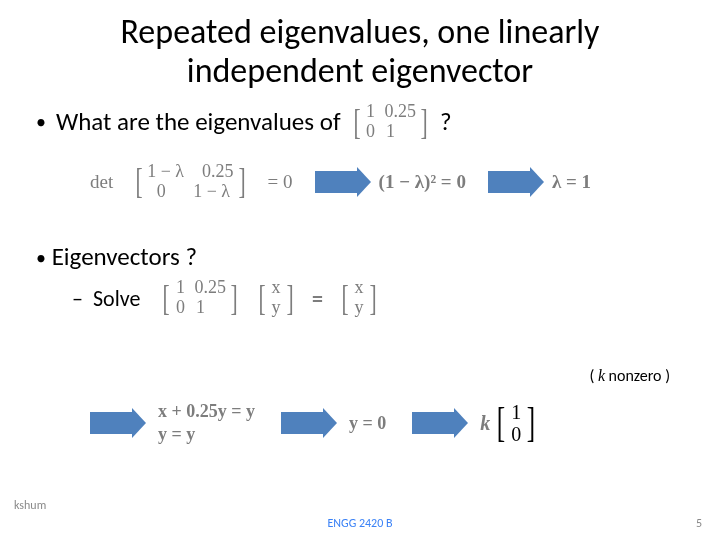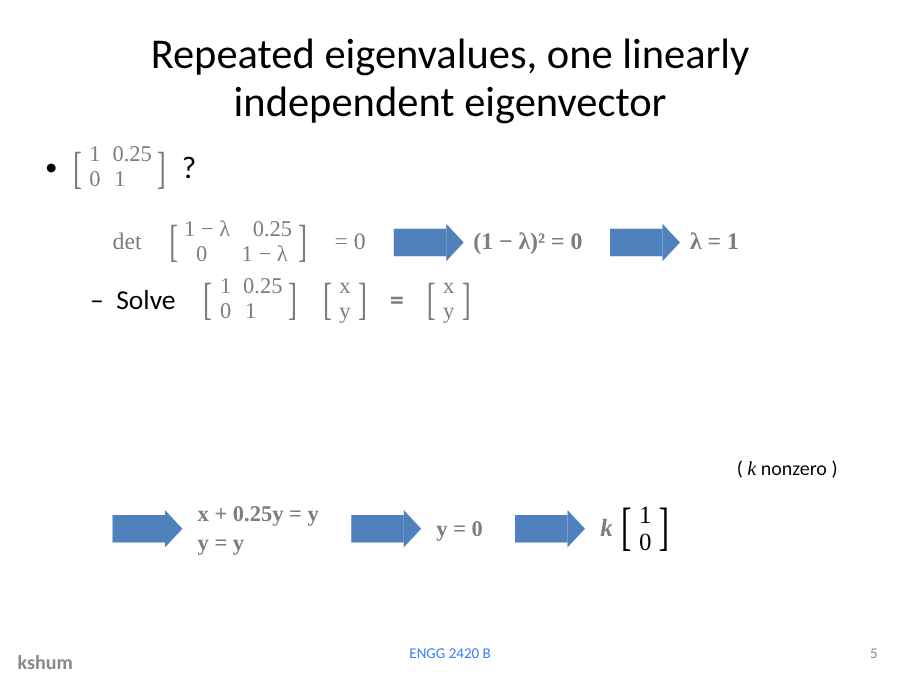--- a/index.html
+++ b/index.html
@@ -15,21 +15,21 @@
   .slide {
     width: 100%;
     height: 100%;
     padding: 10px 30px 0 30px;
     position: relative;
   }
   .title {
     font-size: 34px;
     text-align: center;
     line-height: 1.15;
-    margin-top: 14px;
+    margin-top: 2px;
     margin-bottom: 12px;
     font-weight: 400;
   }
   .bullet1 {
     font-size: 25px;
     margin-left: 6px;
     display: flex;
     align-items: center;
     gap: 10px;
   }
@@ -118,24 +118,23 @@
   }
   .kmat {
     display: inline-flex;
     align-items: center;
     gap: 4px;
   }
   .kmat .k { font-style: italic; font-size: 20px; }
   .footer-left {
     position: absolute;
     left: 14px;
-    bottom: 0;
-    font-size: 16px;
+    bottom: 28px;
+    font-size: 12px;
     color: #8a8a8a;
-    font-weight: bold;
   }
   .footer-center {
     position: absolute;
     left: 50%;
     transform: translateX(-50%);
     bottom: 10px;
     font-size: 12px;
     color: #3b82f6;
   }
   .footer-right {
@@ -153,20 +152,21 @@
 </style>
 </head>
 <body>
 
 <div class="slide">
 
   <h1 class="title">Repeated eigenvalues, one linearly independent eigenvector</h1>
 
   <div class="bullet1">
     <span class="dot">•</span>
+    <span>What are the eigenvalues of</span>
     <span class="mat matgrey">
       <span class="bracket">[</span>
       <span class="mat-body">
         <span class="mat-row">
             <span class="mr-c">1</span>
             <span class="mr-c">0.25</span>
           </span>
         <span class="mat-row">
             <span class="mr-c">0</span>
             <span class="mr-c">1</span>
@@ -195,20 +195,24 @@
         <span class="bracket">]</span>
       </span>
       <span>= 0</span>
     </span>
     <span class="arrow-box"></span>
     <span class="greytxt">(1 − λ)² = 0</span>
     <span class="arrow-box"></span>
     <span class="greytxt">λ = 1</span>
   </div>
 
+  <div class="bullet2">
+    <span class="dot">•</span>
+    <span>Eigenvectors ?</span>
+  </div>
 
   <div class="sub-bullet">
     <span class="dash">–</span>
     <span>Solve</span>
     <span class="mat matgrey" style="margin-left:10px">
       <span class="bracket">[</span>
       <span class="mat-body">
         <span class="mat-row">
             <span class="mr-c">1</span>
             <span class="mr-c">0.25</span>

